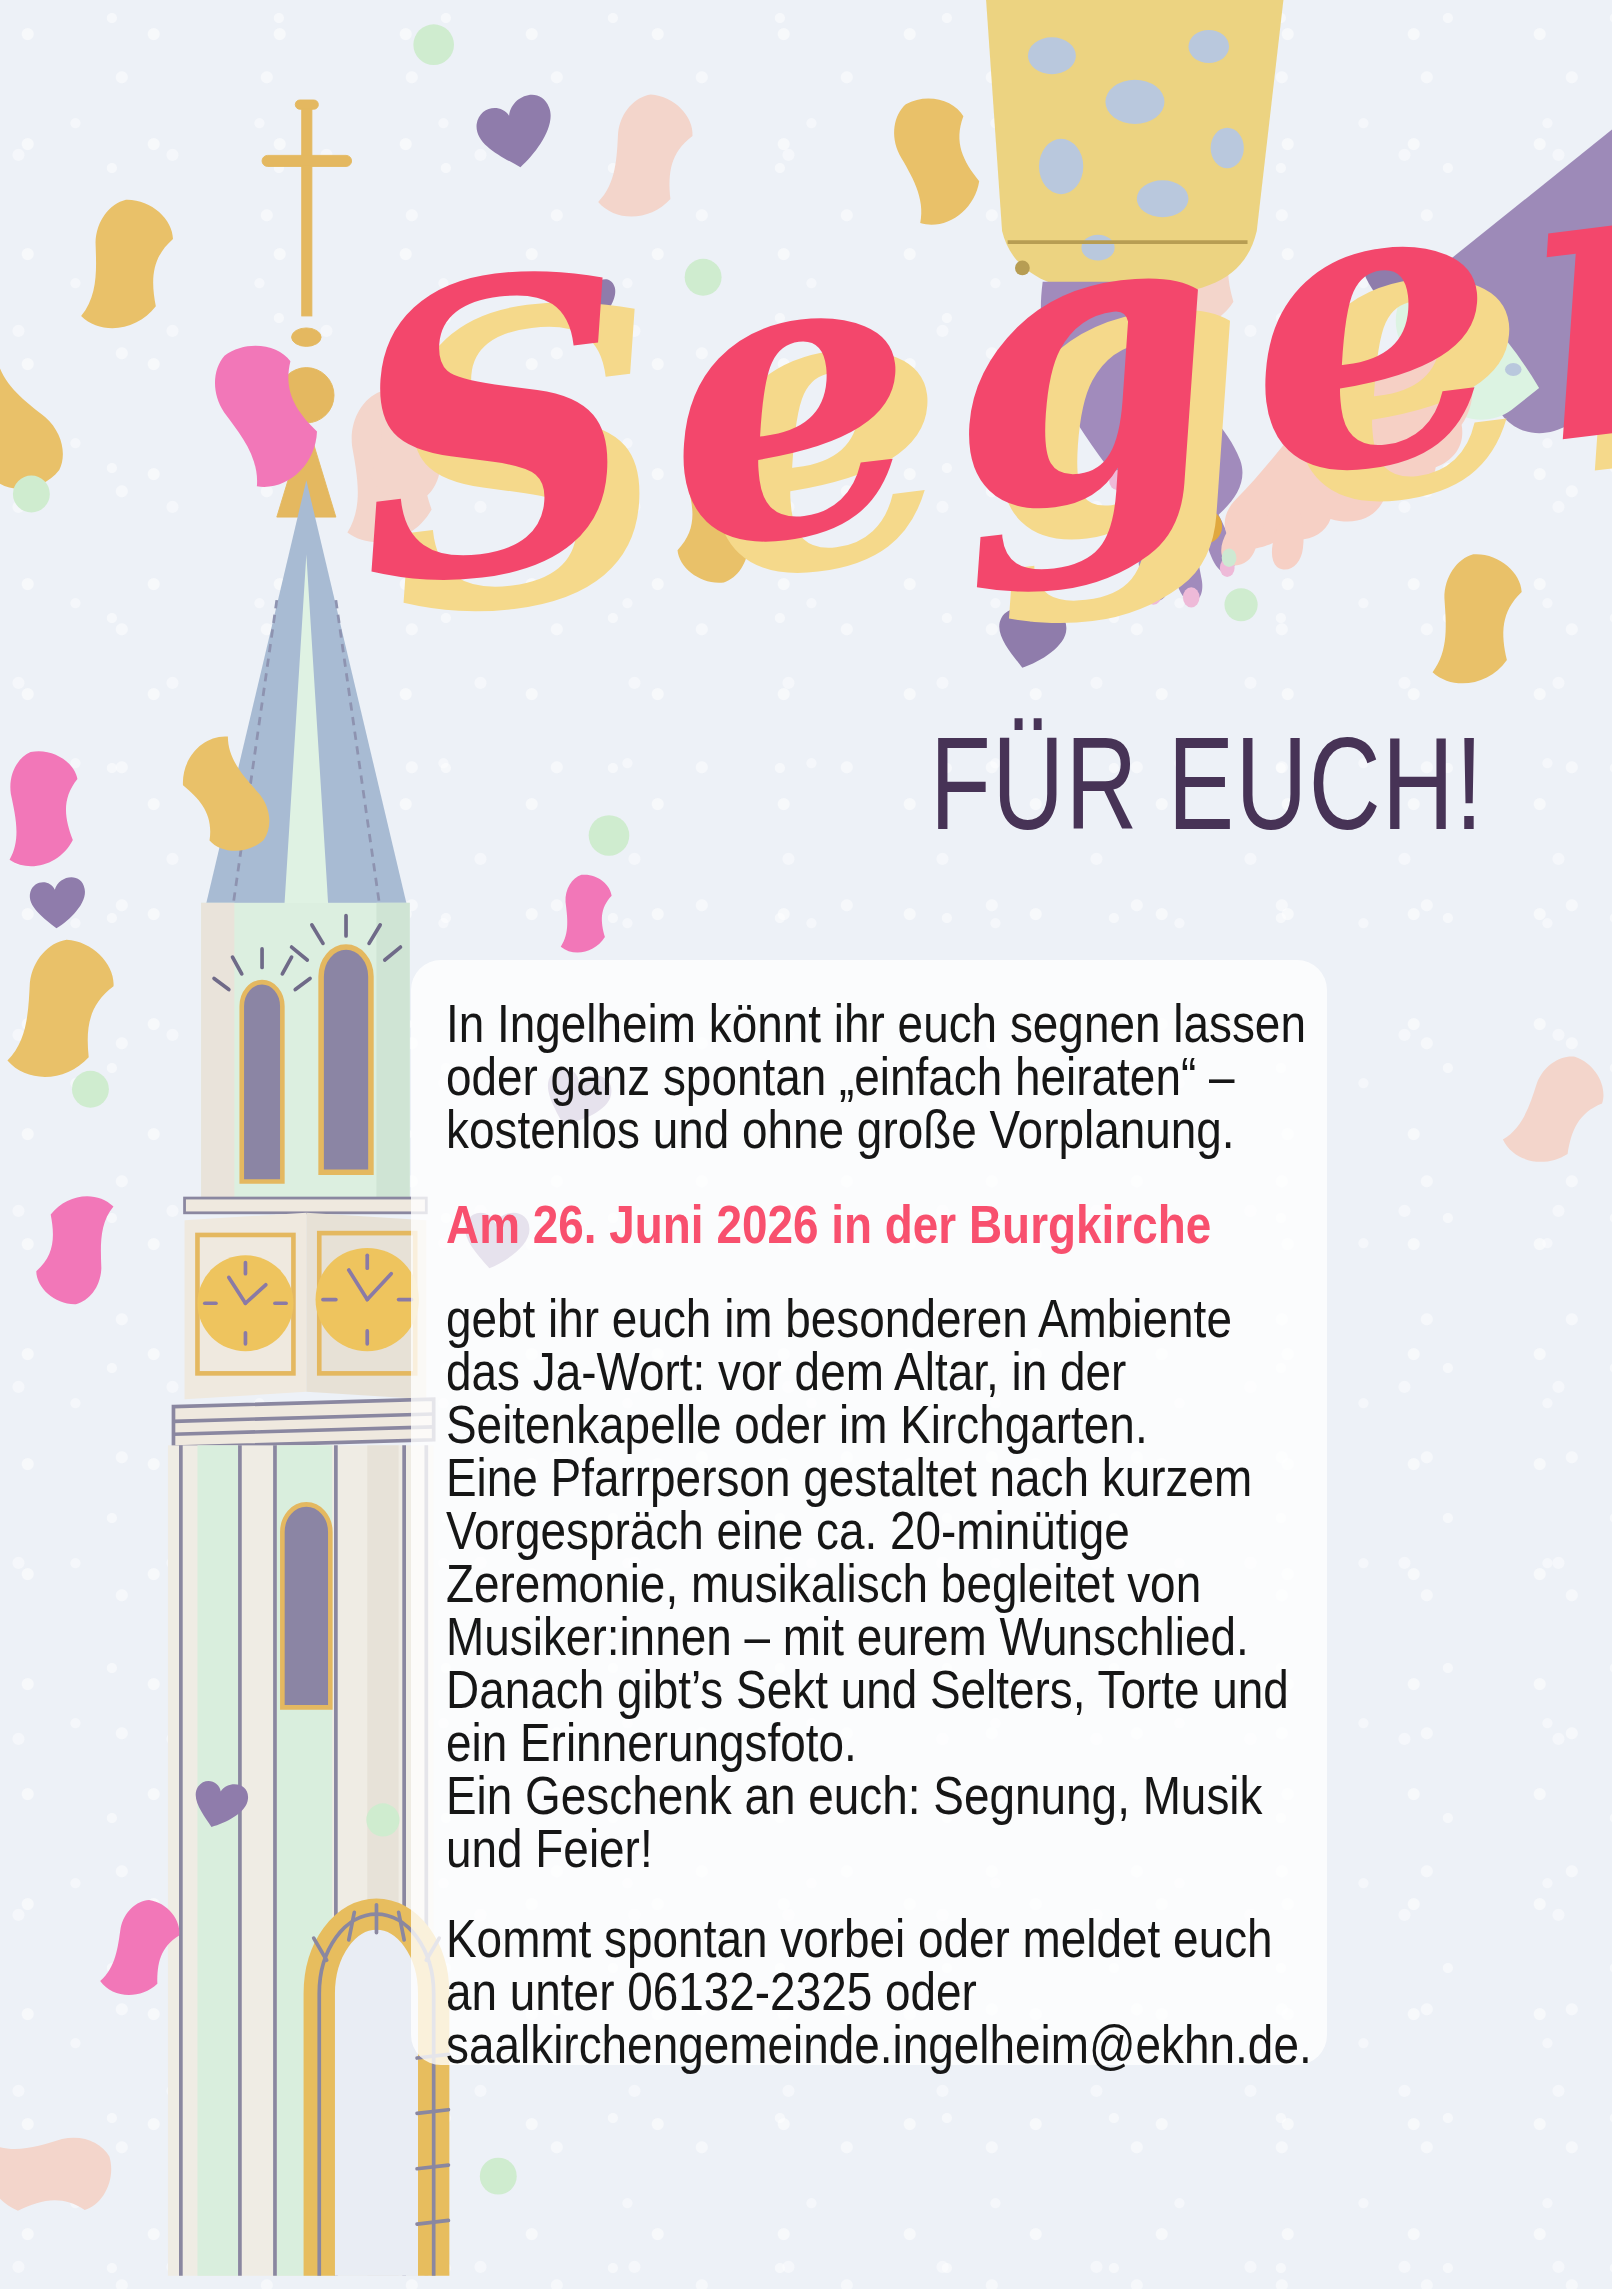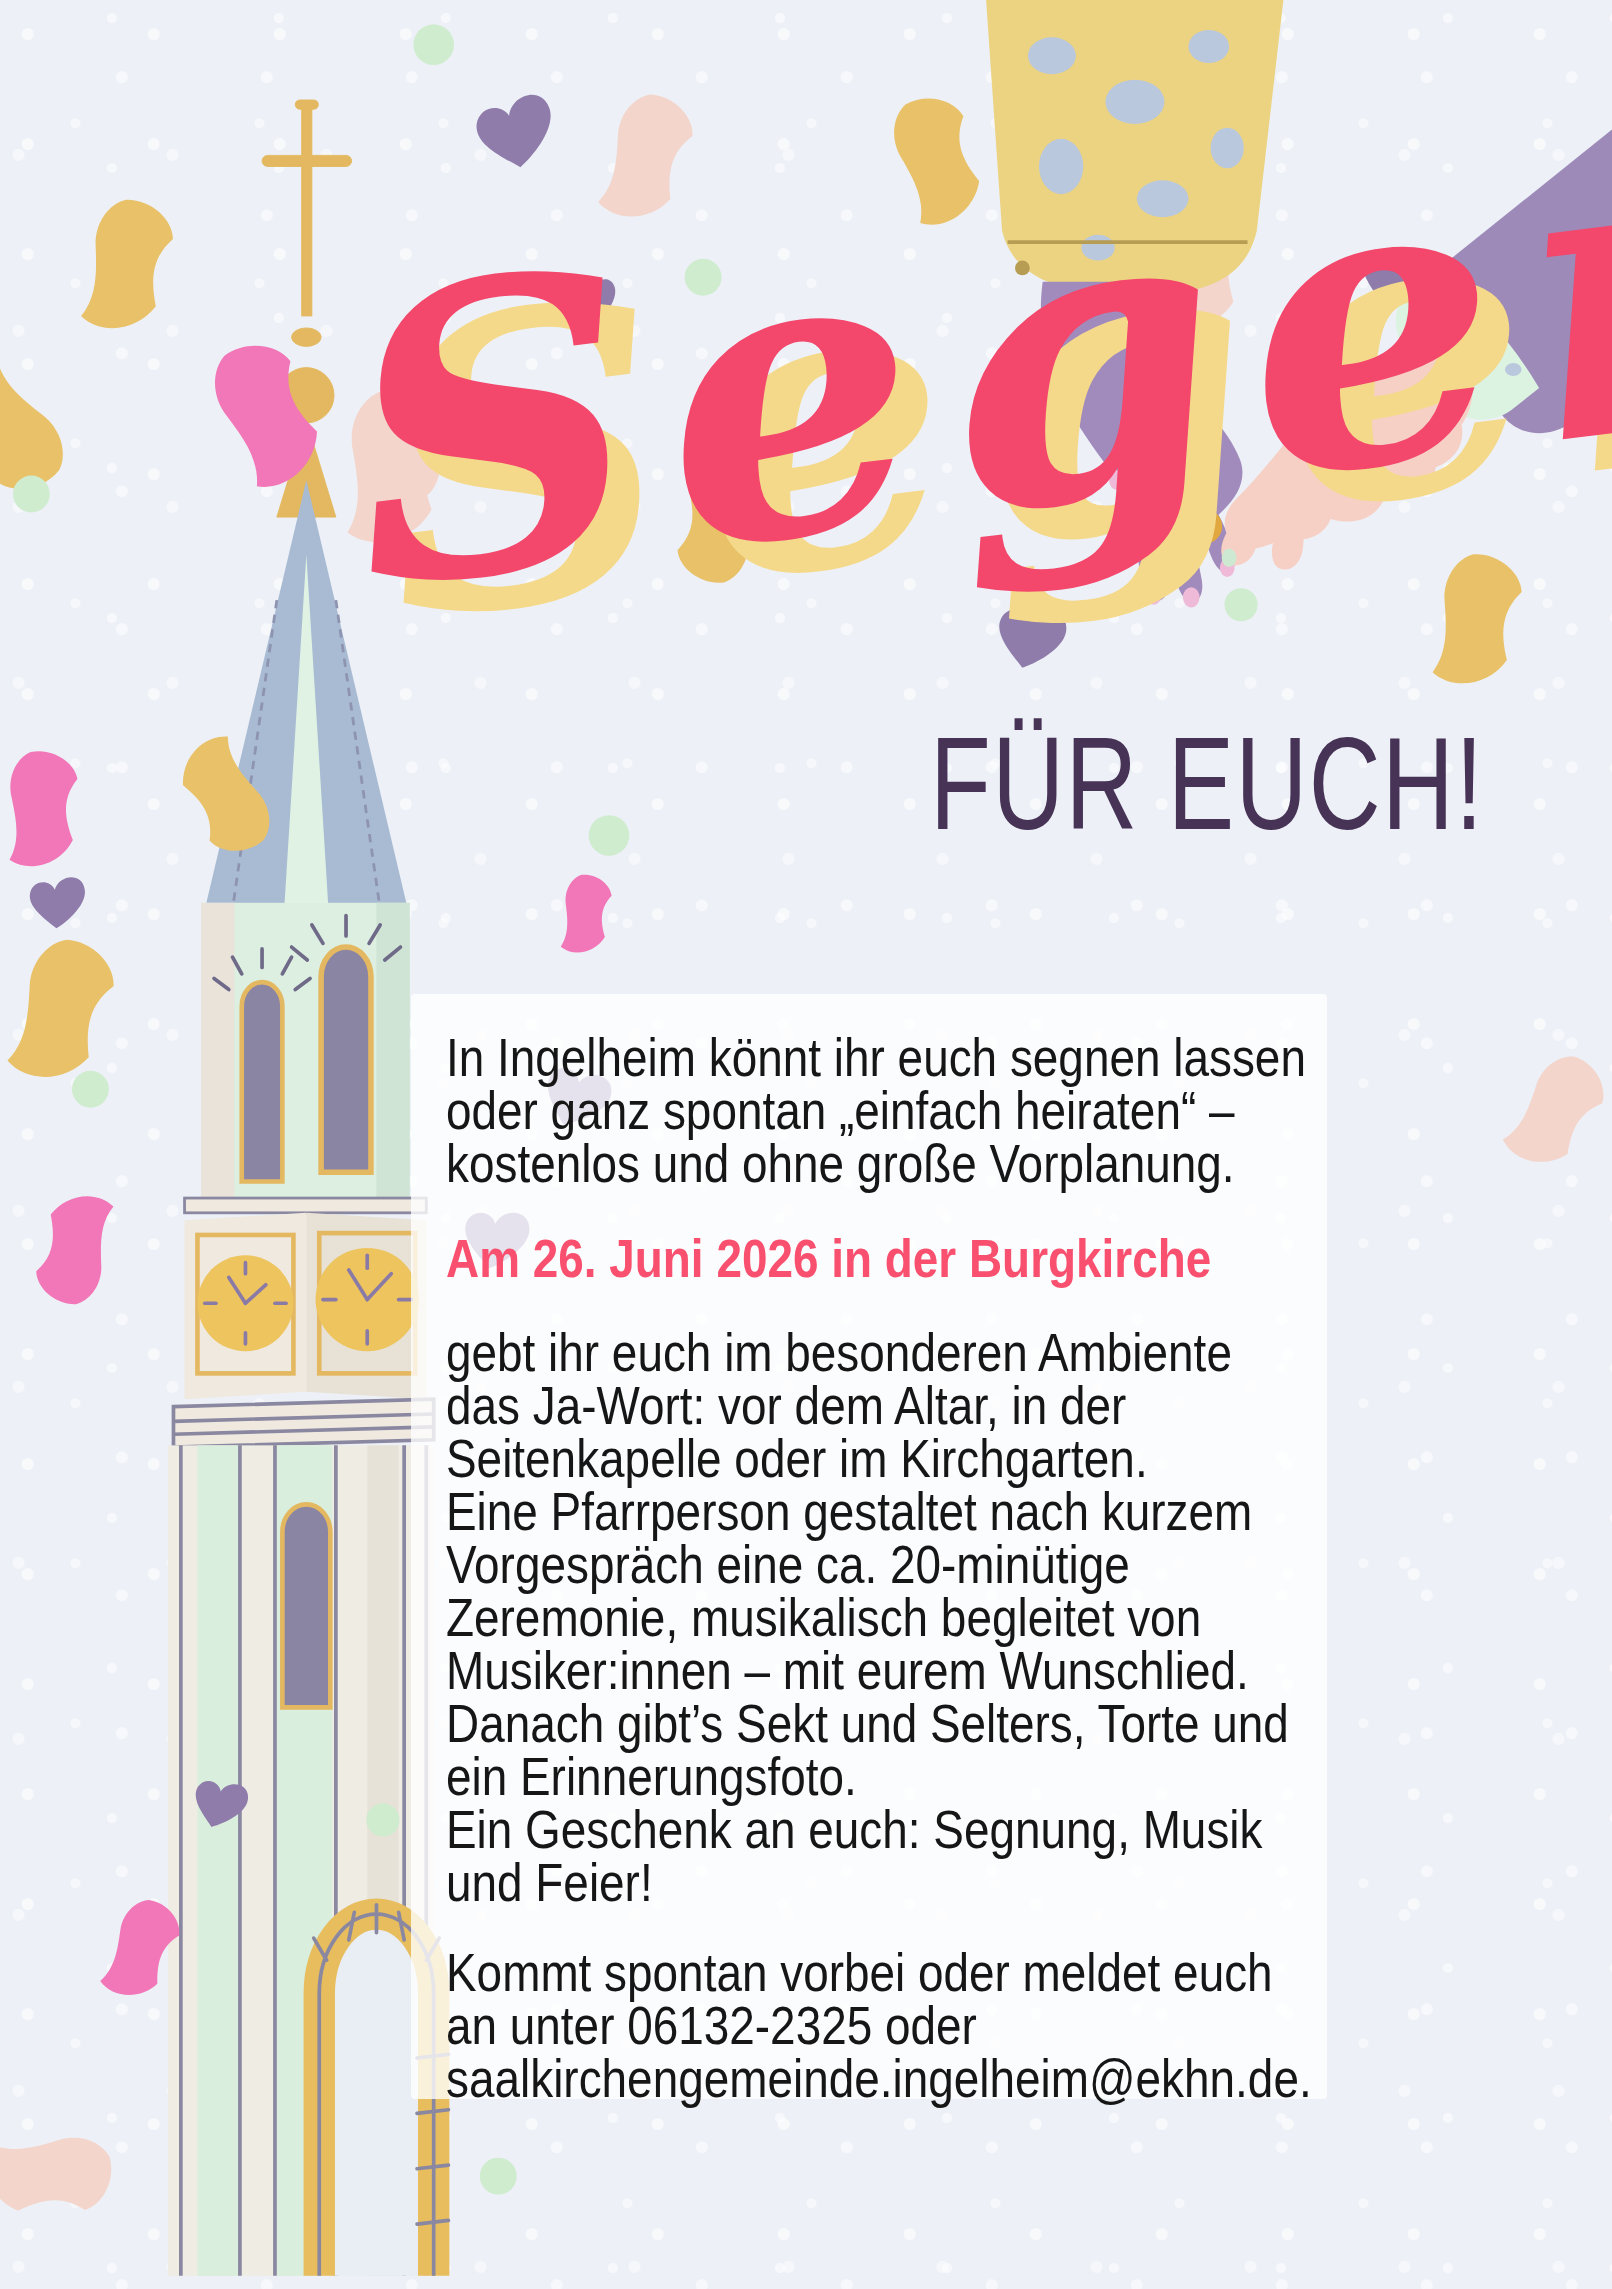--- a/index.html
+++ b/index.html
@@ -39,21 +39,21 @@
     text-shadow:28px 35px 0 var(--script-shadow);
   }
   .sub-title{
     position:absolute;left:930px;top:718px;z-index:2;
     font-size:131px;line-height:1;letter-spacing:1.8px;white-space:nowrap;
     color:var(--sub-purple);
     transform:scaleX(0.76);transform-origin:left top;
   }
   .card{
     position:absolute;left:411px;top:960px;width:916px;height:1105px;
-    background:var(--card);border-radius:4px;z-index:3;margin-top:34px;
+    background:var(--card);border-radius:30px;z-index:3;
   }
   .card-inner{
     position:absolute;left:35px;top:37px;width:1311px;
     transform:scaleX(0.85);transform-origin:left top;
     color:var(--body-text);font-size:54px;line-height:53px;
     white-space:nowrap;
   }
   .intro-par{margin:0 0 42px 0;}
   .date-heading{
     margin:0 0 41px 0;font-size:54px;font-weight:bold;

